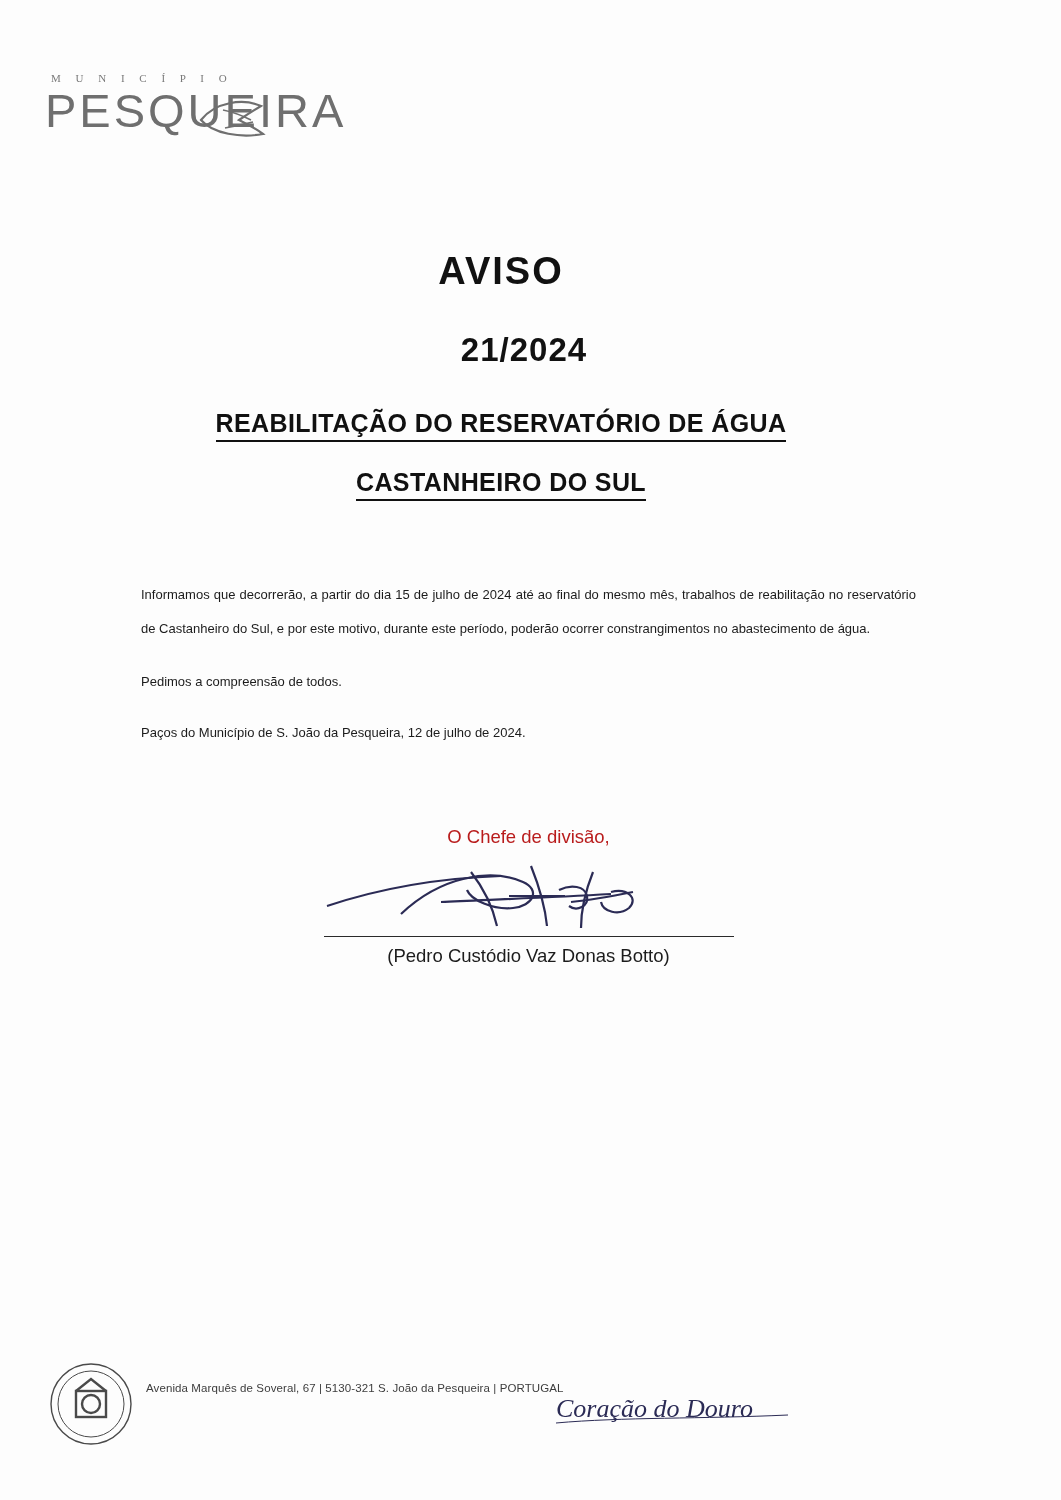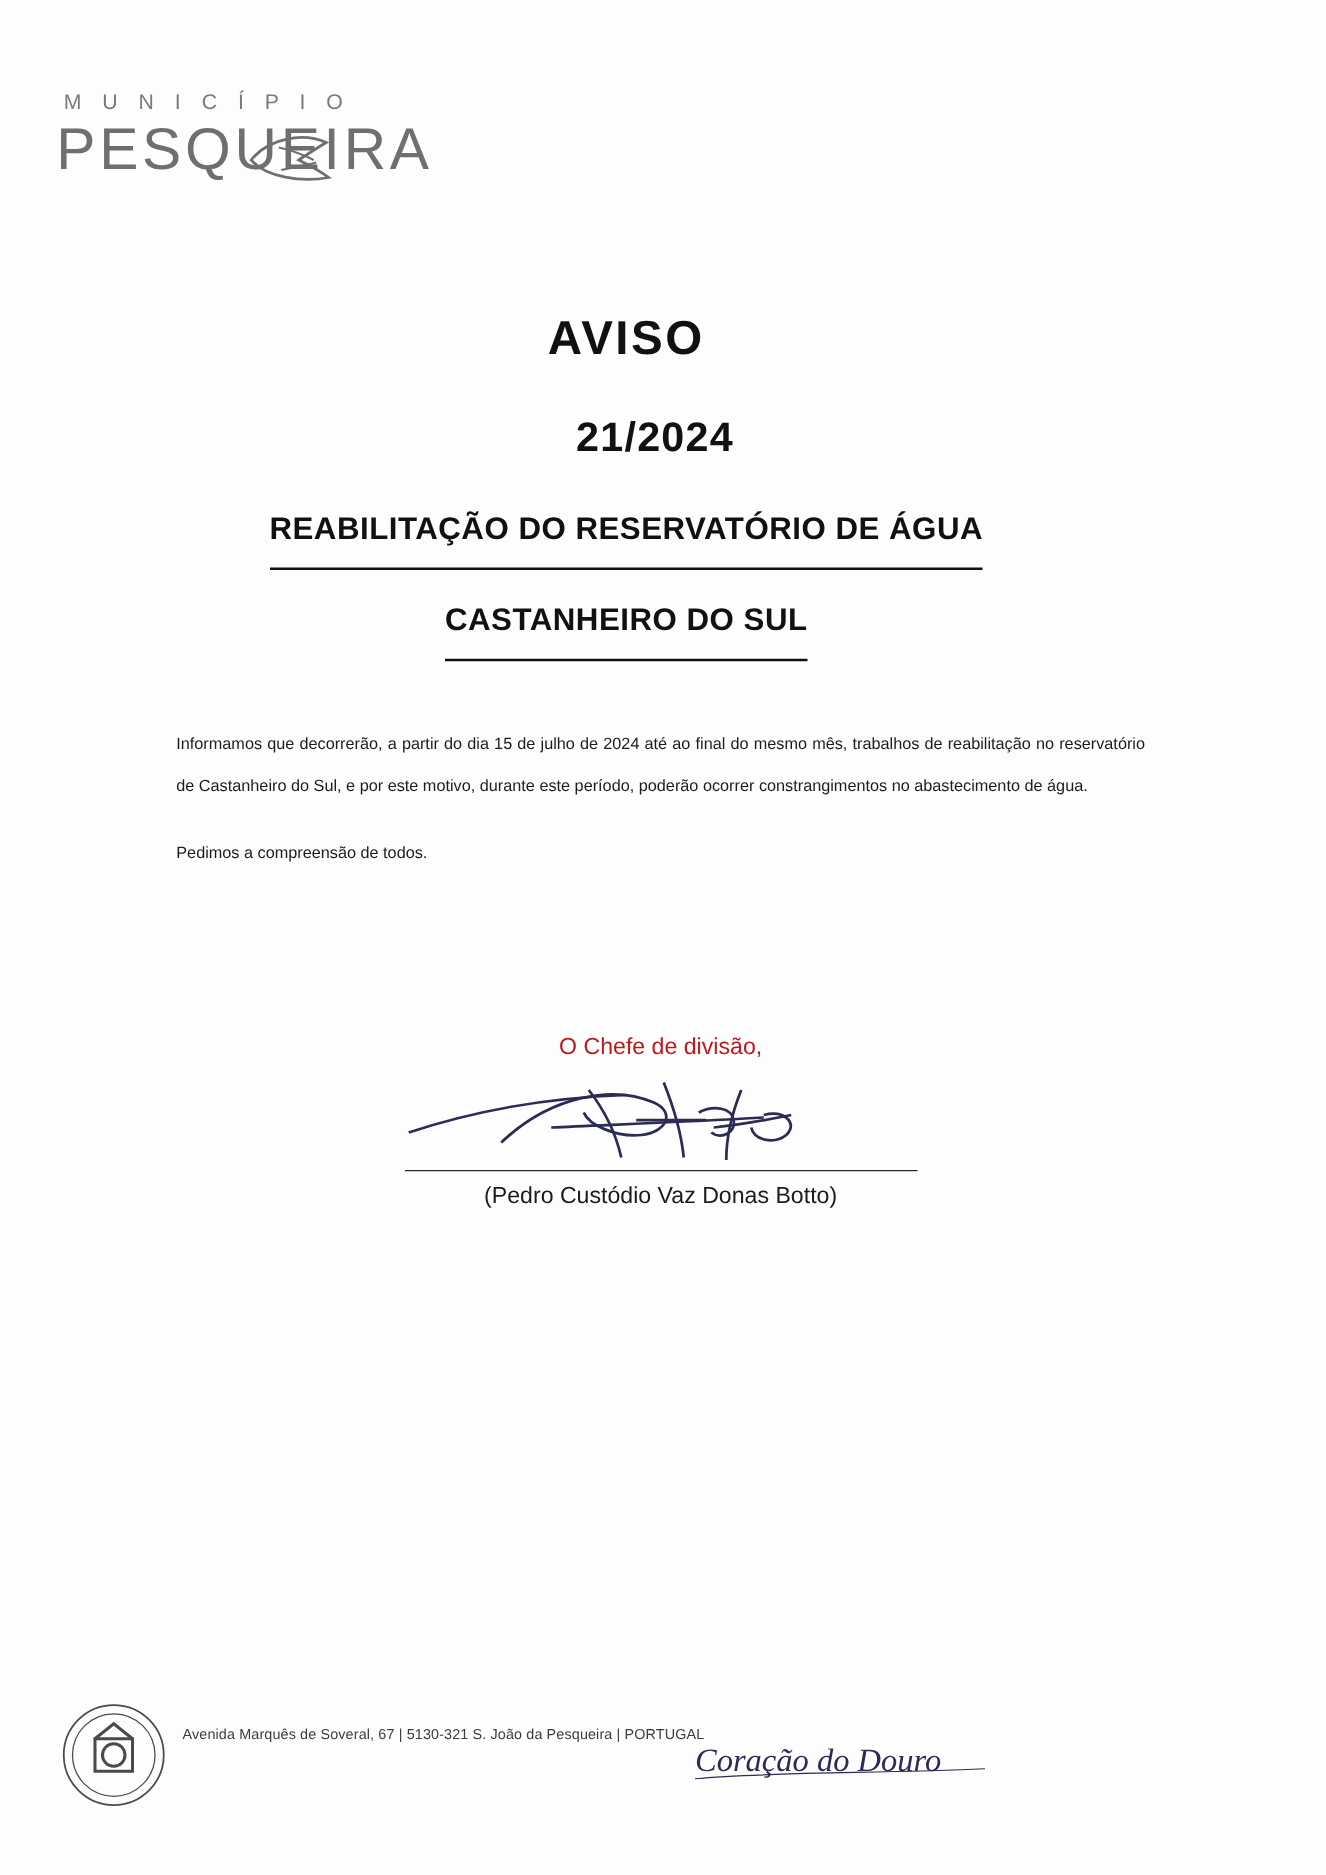--- a/index.html
+++ b/index.html
@@ -24,22 +24,22 @@
   }
 
   
   .letterhead {
     position: absolute;
     left: 45px;
     top: 72px;
     width: 420px;
   }
   .lh-municipio {
-    font-family: Liberation Sans, sans-serif;
-    font-size: 17px;
+    font-family: Liberation Serif, serif;
+    font-size: 11px;
     letter-spacing: 6px;
     color: #7a7a7a;
     margin-left: 6px;
     margin-bottom: 2px;
   }
   .lh-name {
     position: relative;
     font-family: "Liberation Sans", sans-serif;
     font-size: 47px;
     letter-spacing: 3px;
@@ -79,21 +79,21 @@
     margin-bottom: 40px;
     margin-left: 46px;
   }
   .t-sub1, .t-sub2 {
     font-size: 25px;
     font-weight: bold;
     color: #111;
     letter-spacing: 0.4px;
     display: inline-block;
     border-bottom: 2px solid #111;
-    padding-bottom: 16px;
+    padding-bottom: 2px;
   }
   .t-sub1 { margin-bottom: 26px; }
 
   
   .body-block {
     position: absolute;
     left: 141px;
     top: 578px;
     width: 775px;
     font-size: 13px;
@@ -187,20 +187,21 @@
   <div class="title-block">
     <div class="t-aviso">AVISO</div>
     <div class="t-number">21/2024</div>
     <div><span class="t-sub1">REABILITAÇÃO DO RESERVATÓRIO DE ÁGUA</span></div>
     <div><span class="t-sub2">CASTANHEIRO DO SUL</span></div>
   </div>
 
   <div class="body-block">
     <p>Informamos que decorrerão, a partir do dia 15 de julho de 2024 até ao final do mesmo mês, trabalhos de reabilitação no reservatório de Castanheiro do Sul, e por este motivo, durante este período, poderão ocorrer constrangimentos no abastecimento de água.</p>
     <p class="tight">Pedimos a compreensão de todos.</p>
+    <p class="tight">Paços do Município de S. João da Pesqueira, 12 de julho de 2024.</p>
   </div>
 
   <div class="sig-block">
     <div class="sig-role">O Chefe de divisão,</div>
     <div class="sig-graphic">
       <svg width="775" height="80" viewBox="0 0 775 80">
         <path class="scribble" stroke-width="2.2" d="M260 58 C300 20, 350 12, 382 26 C400 34, 392 50, 372 52 C352 54, 330 44, 326 34"></path>
         <path class="scribble" stroke-width="2.2" d="M300 46 C340 44, 400 42, 470 38"></path>
         <path class="scribble" stroke-width="2.2" d="M330 16 C344 34, 352 52, 356 70"></path>
         <path class="scribble" stroke-width="2.2" d="M390 10 C398 30, 404 50, 406 70"></path>

